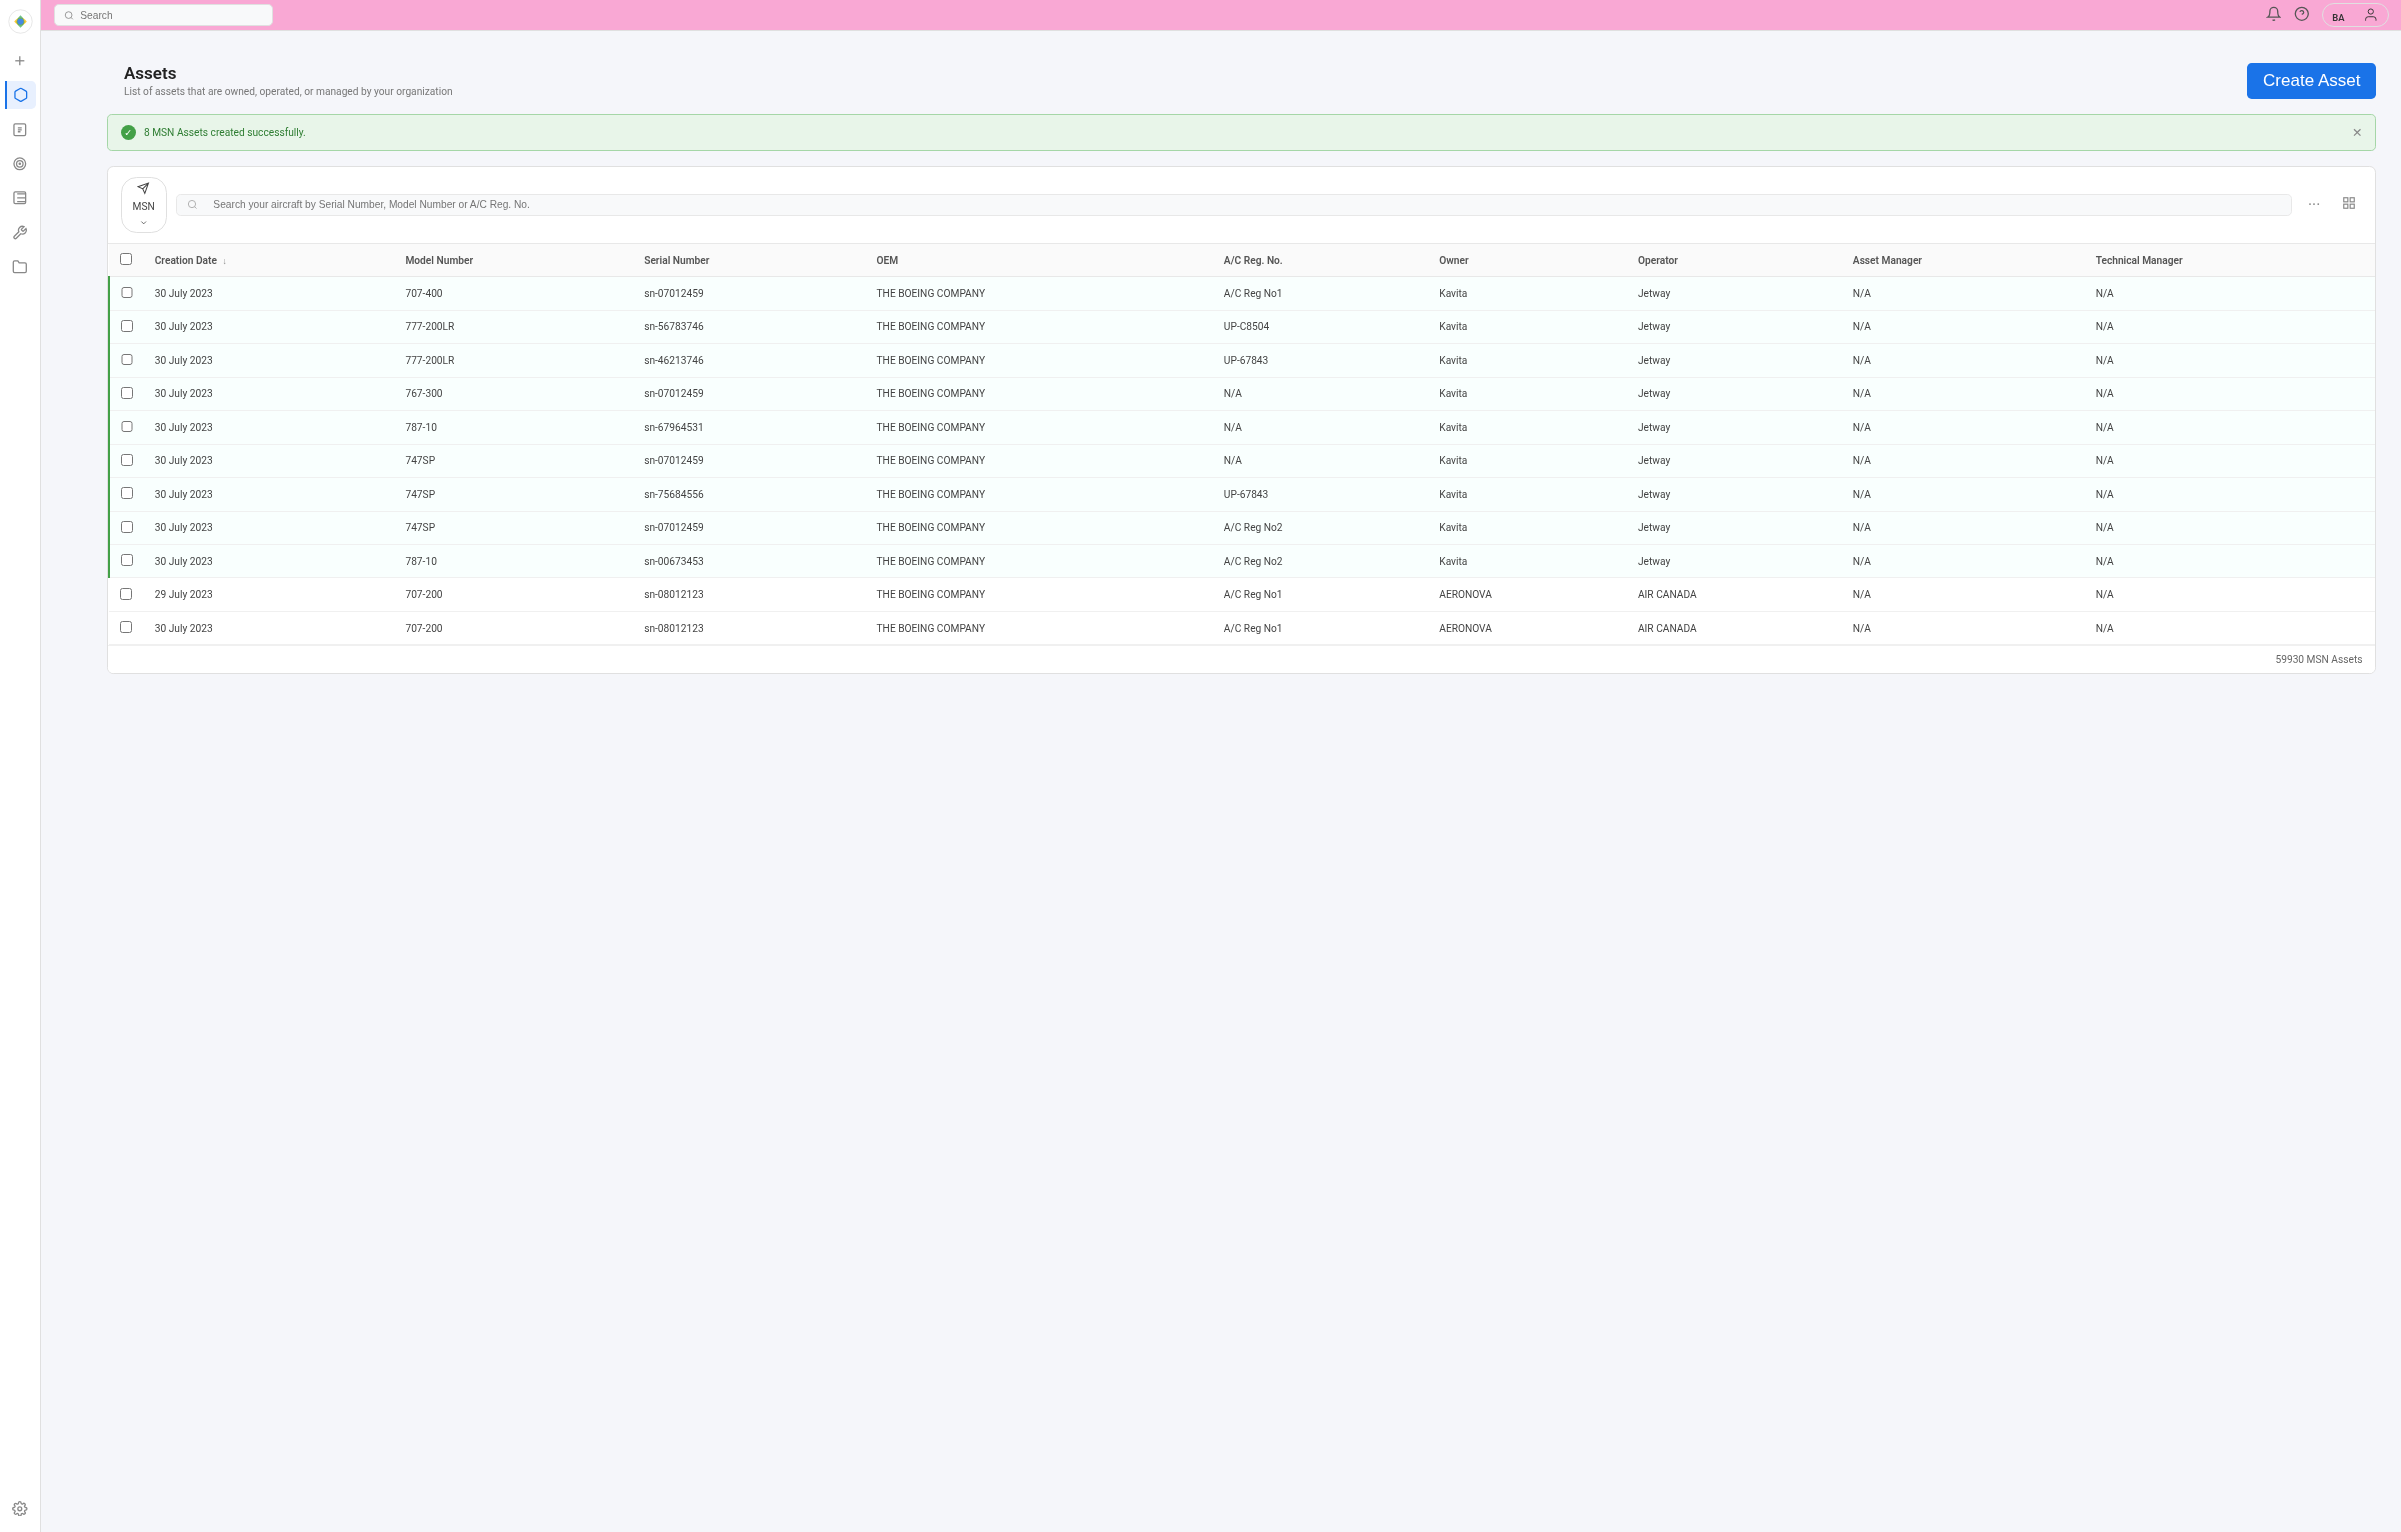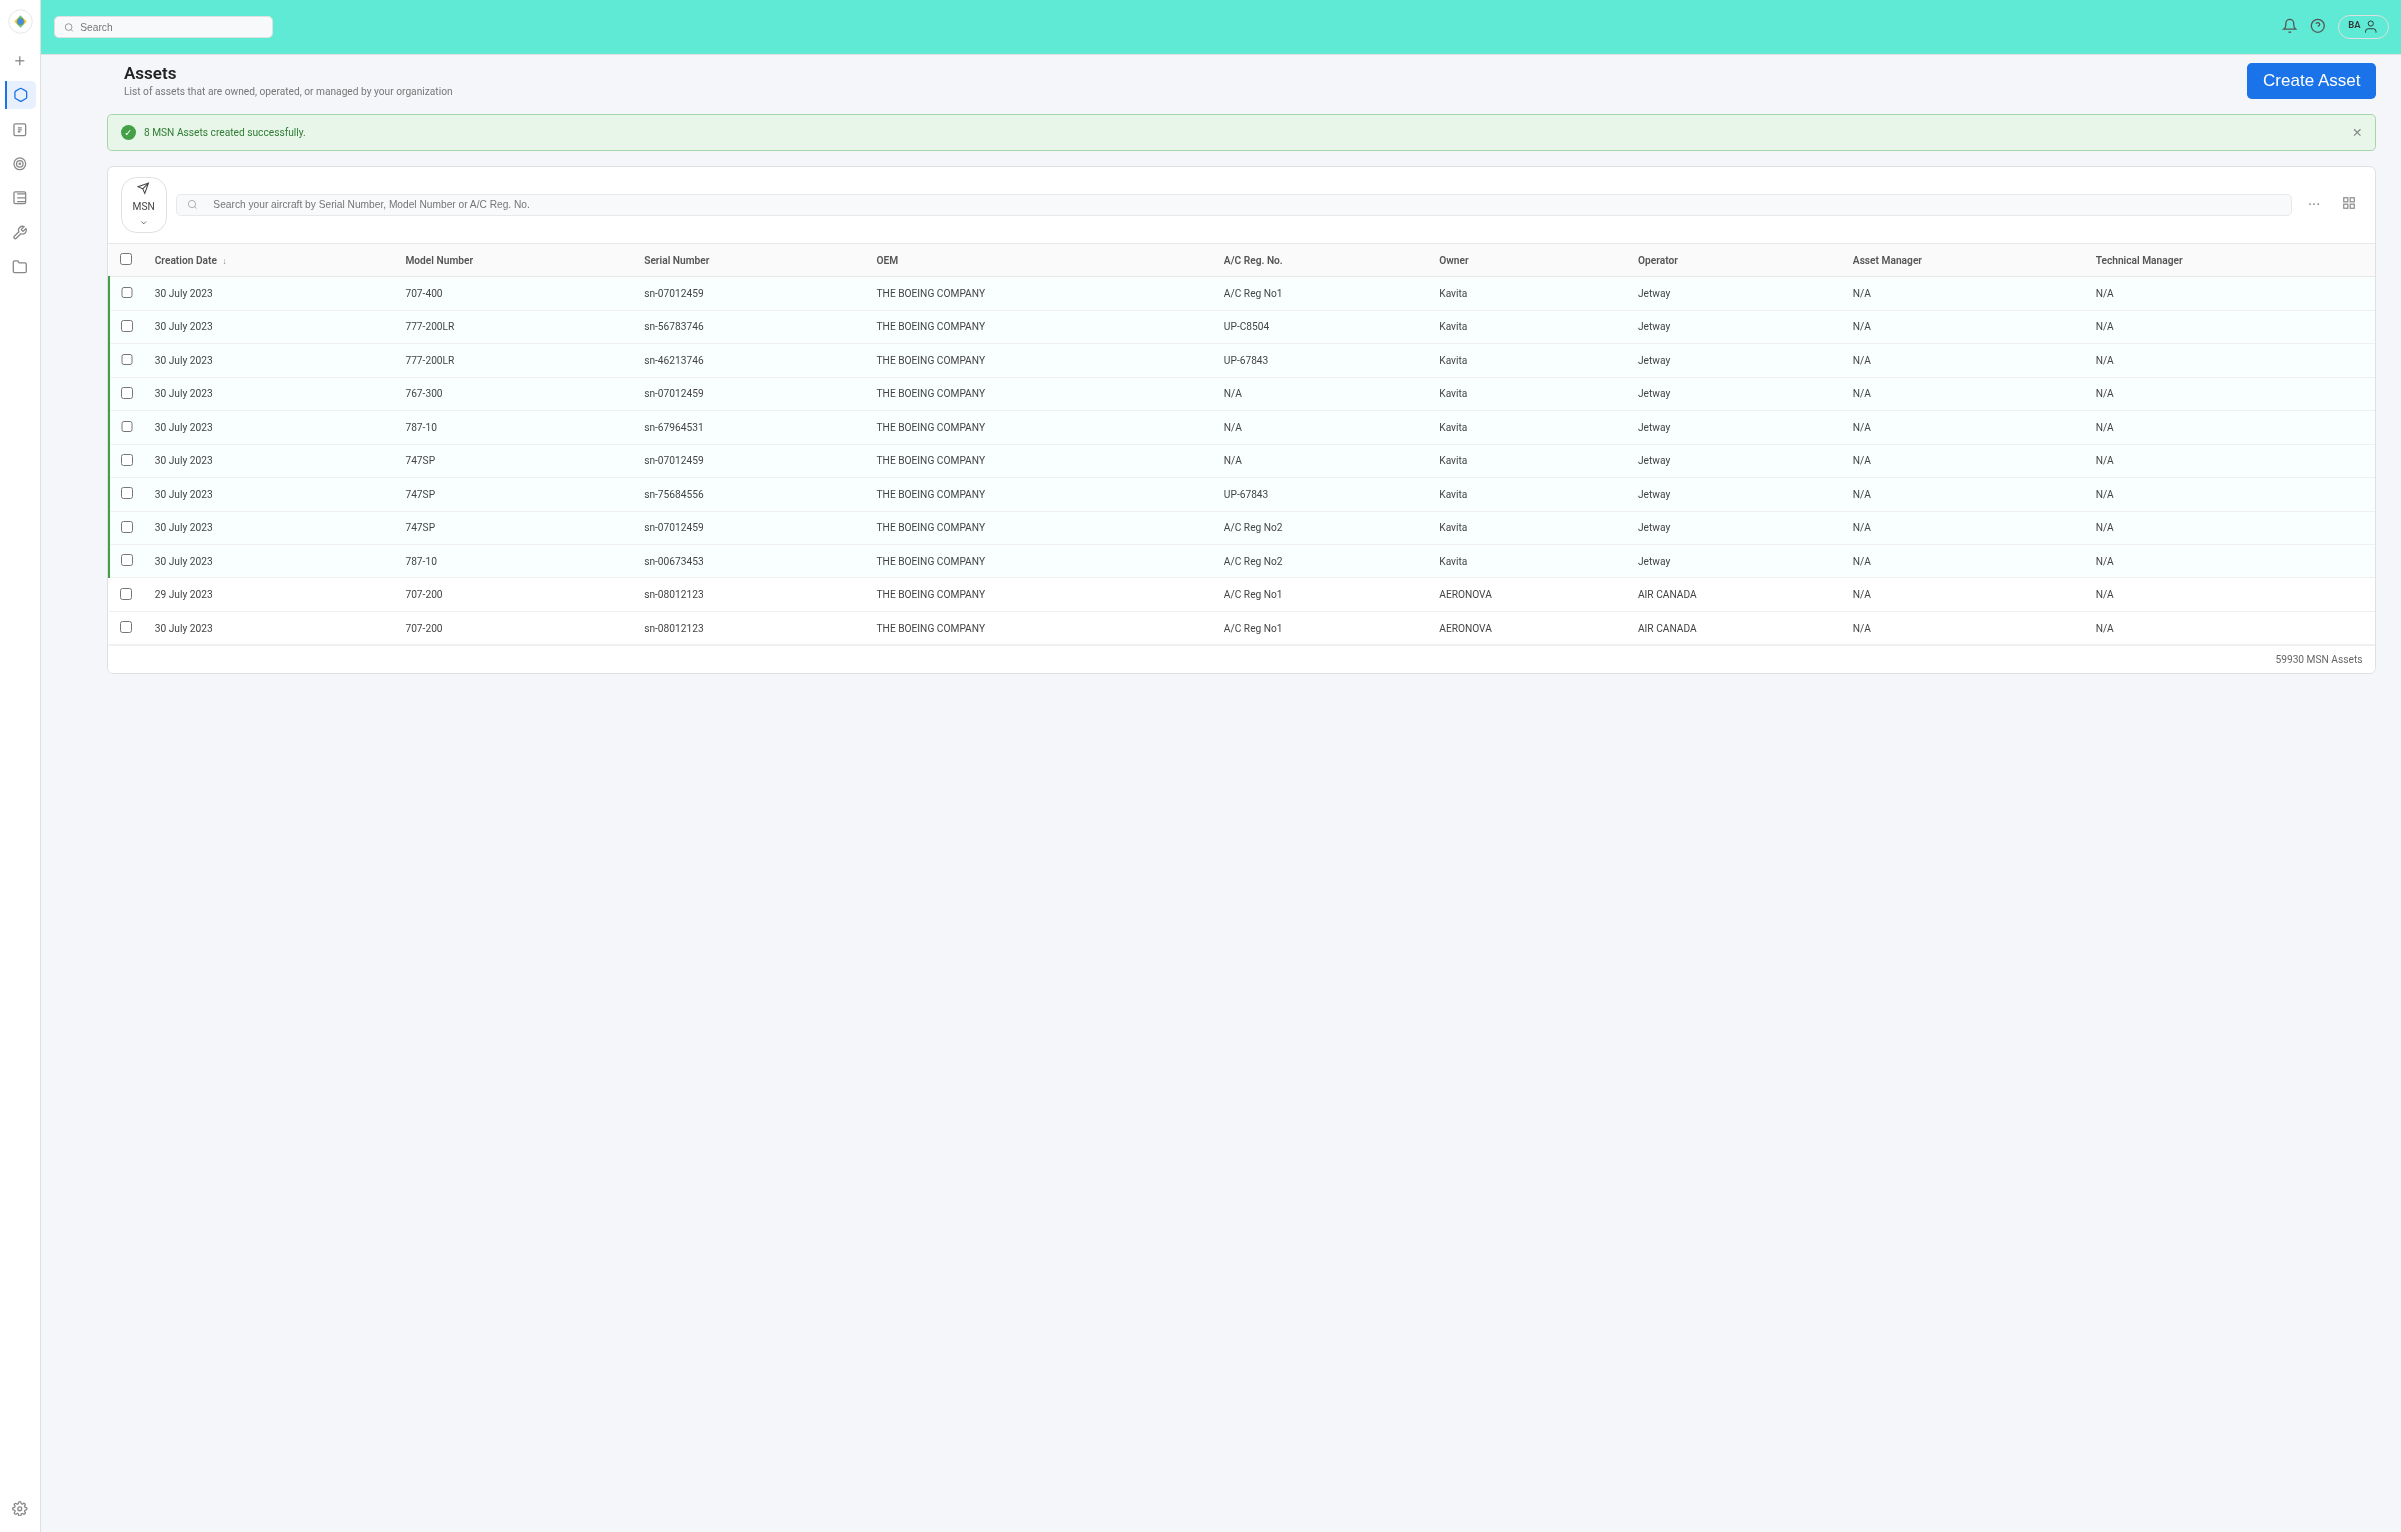--- a/index.html
+++ b/index.html
@@ -5,27 +5,27 @@
     * { box-sizing: border-box; margin: 0; padding: 0; }
     body { font-family: -apple-system, BlinkMacSystemFont, 'Segoe UI', Roboto, sans-serif; background: #f5f6fa; color: #333; font-size: 11px; display: flex; height: 100vh; overflow: hidden; }
 
     
     .sidebar { width: 41px; background: #fff; border-right: 0.8px solid #e0e0e0; display: flex; flex-direction: column; align-items: center; padding: 9.4px 0; gap: 6.3px; flex-shrink: 0; z-index: 10; }
     .sidebar-logo { width: 25px; height: 25px; margin-bottom: 6.3px; }
     .sidebar-icon { width: 28px; height: 28px; display: flex; align-items: center; justify-content: center; border-radius: 4.7px; cursor: pointer; color: #888; font-size: 14px; }
     .sidebar-icon.active { background: #e8f0fe; color: #1a73e8; border-left: 2.3px solid #1a73e8; border-radius: 0 4.7px 4.7px 0; width: 31px; }
 
     
-    .topbar { position: fixed; top: 0; left: 41px; right: 0; height: 55px; background: #5eead4; border-bottom: 0.8px solid #e0e0e0; display: flex; align-items: center; padding: 0 12.5px; gap: 9.4px; z-index: 9; }
+    .topbar { position: fixed; top: 0; left: 41px; right: 0; height: 31px; background: #f9a8d4; border-bottom: 0.8px solid #e0e0e0; display: flex; align-items: center; padding: 0 12.5px; gap: 9.4px; z-index: 9; }
     .search-bar { display: flex; align-items: center; background: #f8f9fa; border: 0.8px solid #e0e0e0; border-radius: 4.7px; padding: 4.7px 9.4px; gap: 6.3px; flex: 0 0 219px; }
     .search-bar input { border: none; background: transparent; outline: none; font-size: 10.2px; color: #555; width: 100%; }
     .topbar-spacer { flex: 1; }
     .topbar-icons { display: flex; align-items: center; gap: 12.5px; }
     .topbar-icon { font-size: 14px; color: #555; cursor: pointer; }
-    .user-badge { display: flex; align-items: flex-start; gap: 2px; border: 0.8px solid #e0e0e0; border-radius: 15.6px; padding: 3.1px 9.4px; cursor: pointer; }
+    .user-badge { display: flex; align-items: flex-end; gap: 18px; border: 0.8px solid #e0e0e0; border-radius: 15.6px; padding: 3.1px 9.4px; cursor: pointer; }
     .user-initials { font-size: 9.4px; font-weight: 600; color: #333; }
 
     
     .main { margin-top: 41px; margin-left: 41px; flex: 1; padding: 22px 25px; overflow-y: auto; }
 
     
     .page-header { display: flex; align-items: flex-start; justify-content: space-between; margin-bottom: 15.6px; margin-left: 17px; }
     .page-title-block h1 { font-size: 17px; font-weight: 600; color: #222; }
     .page-subtitle { font-size: 10.2px; color: #777; margin-top: 3.1px; }
     .create-btn { background: #1a73e8; color: #fff; border: none; border-radius: 4.7px; padding: 7.8px 15.6px; font-size: 17px; font-weight: 500; cursor: pointer; white-space: nowrap; }

